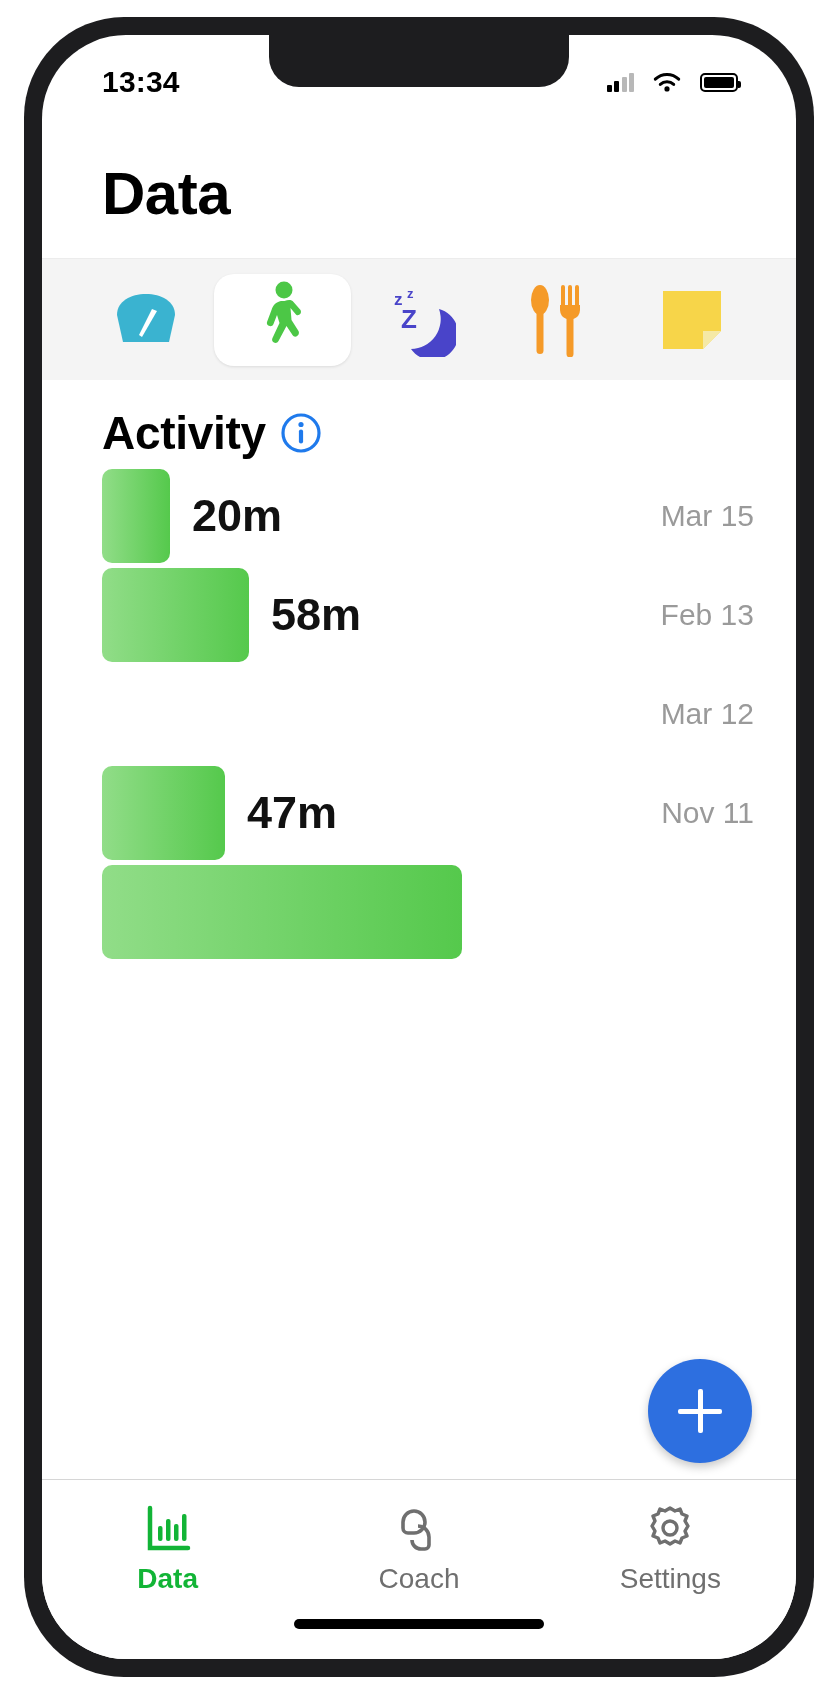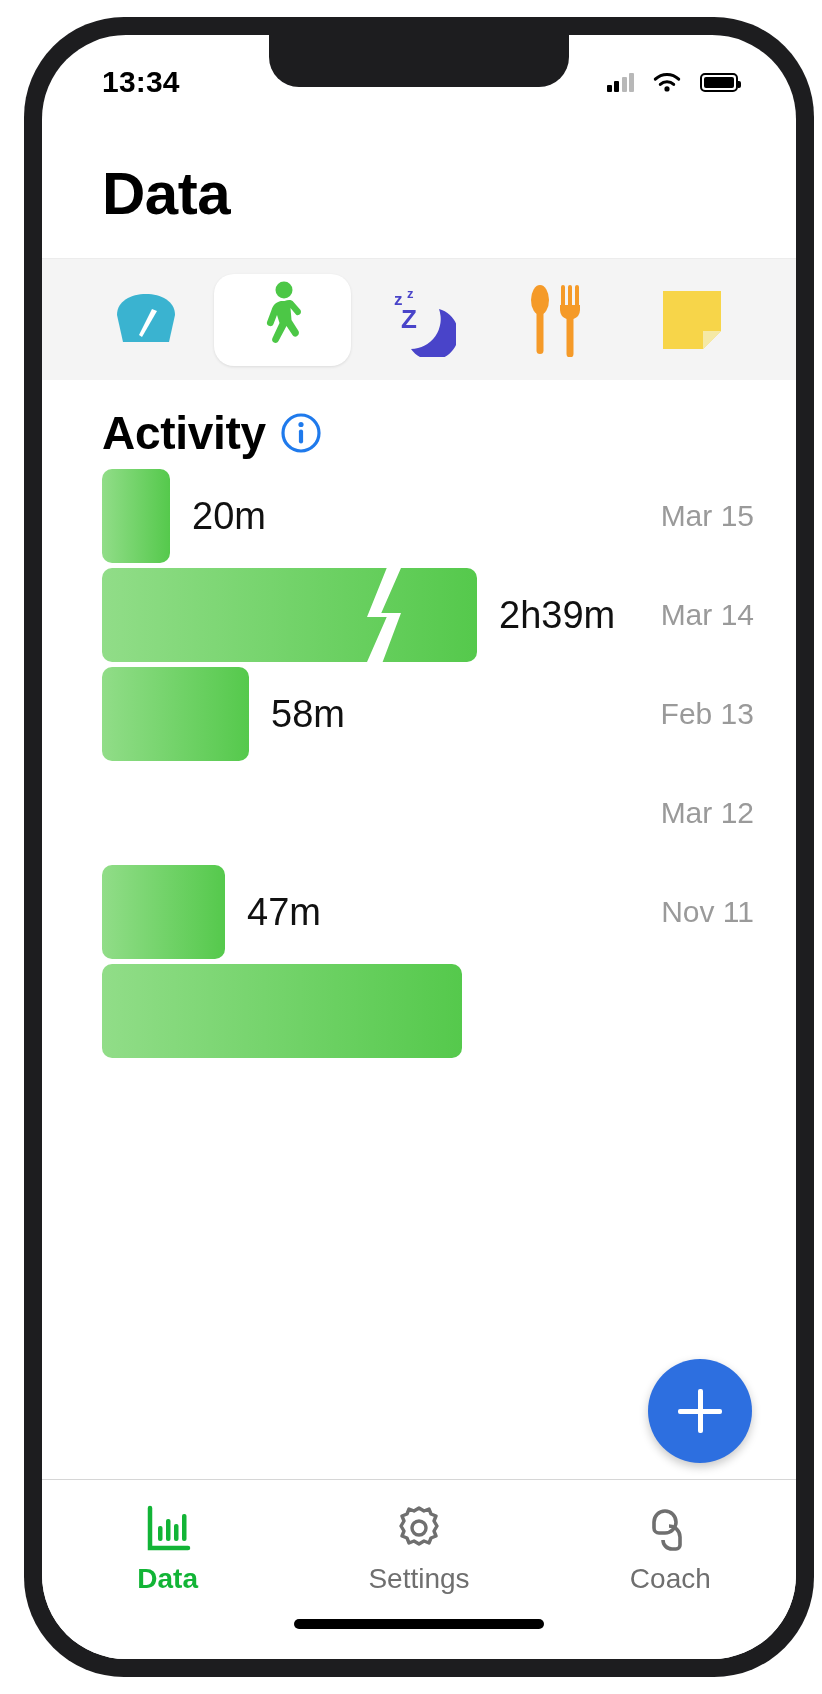--- a/index.html
+++ b/index.html
@@ -119,21 +119,21 @@
     border-radius:10px;
   }
   .bar.notched::after{
     content:"";
     position:absolute; top:0; right:76px;
     width:34px; height:94px;
     background:#fff;
     clip-path:polygon(58% 0, 100% 0, 42% 48%, 100% 48%, 46% 100%, 0 100%, 58% 52%, 0 52%);
   }
   .bar-label{
-    font-size:38px; font-weight:400; color:#111;
+    font-size:45px; font-weight:700; color:#111;
     margin-left:22px; white-space:nowrap;
   }
   .row-date{
     position:absolute; right:42px;
     font-size:30px; color:#9a9a9a; white-space:nowrap;
   }
 
   
   .fab{
     position:absolute; right:44px; bottom:196px;
@@ -262,27 +262,20 @@
       <div class="chart">
 
         <div class="row">
           <div class="bar-wrap">
             <div class="bar" style="width:68px"></div>
             <div class="bar-label">20m</div>
           </div>
           <div class="row-date">Mar 15</div>
         </div>
 
-        <div class="row">
-          <div class="bar-wrap">
-            <div class="bar notched" style="width:375px"></div>
-            <div class="bar-label">2h39m</div>
-          </div>
-          <div class="row-date">Mar 14</div>
-        </div>
 
         <div class="row">
           <div class="bar-wrap">
             <div class="bar" style="width:147px"></div>
             <div class="bar-label">58m</div>
           </div>
           <div class="row-date">Feb 13</div>
         </div>
 
         <div class="row">
@@ -321,32 +314,32 @@
             <rect x="16" y="24" width="4.5" height="15" rx="2" fill="#12b436"></rect>
             <rect x="24" y="17" width="4.5" height="22" rx="2" fill="#12b436"></rect>
             <rect x="32" y="22" width="4.5" height="17" rx="2" fill="#12b436"></rect>
             <rect x="40" y="12" width="4.5" height="27" rx="2" fill="#12b436"></rect>
           </svg>
           <div class="nav-label">Data</div>
         </div>
 
         <div class="nav-item">
           <svg width="52" height="52" viewBox="0 0 52 52">
+            <path d="M10 20 a11 11 0 1 1 11 11 h-6 a5 5 0 0 1-5-5z" fill="none" stroke="#6f6f6f" stroke-width="3.6" stroke-linejoin="round"></path>
+            <path d="M25 24 a11 11 0 0 1 11 11 v8 a4 4 0 0 1-4 4 h-4 a9 9 0 0 1-9-9" fill="none" stroke="#6f6f6f" stroke-width="3.6" stroke-linejoin="round"></path>
+          </svg>
+          <div class="nav-label">Coach</div>
+        </div>
+
+        <div class="nav-item">
+          <svg width="52" height="52" viewBox="0 0 52 52">
             <path d="M26 6 l5 3 5-2 2 5 5 2 -2 5 3 5 -3 5 2 5 -5 2 -2 5 -5-2 -5 3 -5-3 -5 2 -2-5 -5-2 2-5 -3-5 3-5 -2-5 5-2 2-5 5 2z" fill="none" stroke="#6f6f6f" stroke-width="3.4" stroke-linejoin="round"></path>
             <circle cx="26" cy="26" r="7" fill="none" stroke="#6f6f6f" stroke-width="3.4"></circle>
           </svg>
           <div class="nav-label">Settings</div>
-        </div>
-
-        <div class="nav-item">
-          <svg width="52" height="52" viewBox="0 0 52 52">
-            <path d="M10 20 a11 11 0 1 1 11 11 h-6 a5 5 0 0 1-5-5z" fill="none" stroke="#6f6f6f" stroke-width="3.6" stroke-linejoin="round"></path>
-            <path d="M25 24 a11 11 0 0 1 11 11 v8 a4 4 0 0 1-4 4 h-4 a9 9 0 0 1-9-9" fill="none" stroke="#6f6f6f" stroke-width="3.6" stroke-linejoin="round"></path>
-          </svg>
-          <div class="nav-label">Coach</div>
         </div>
 
       </div>
 
       <div class="home-ind"></div>
 
     </div>
   </div>
 </div>
 

